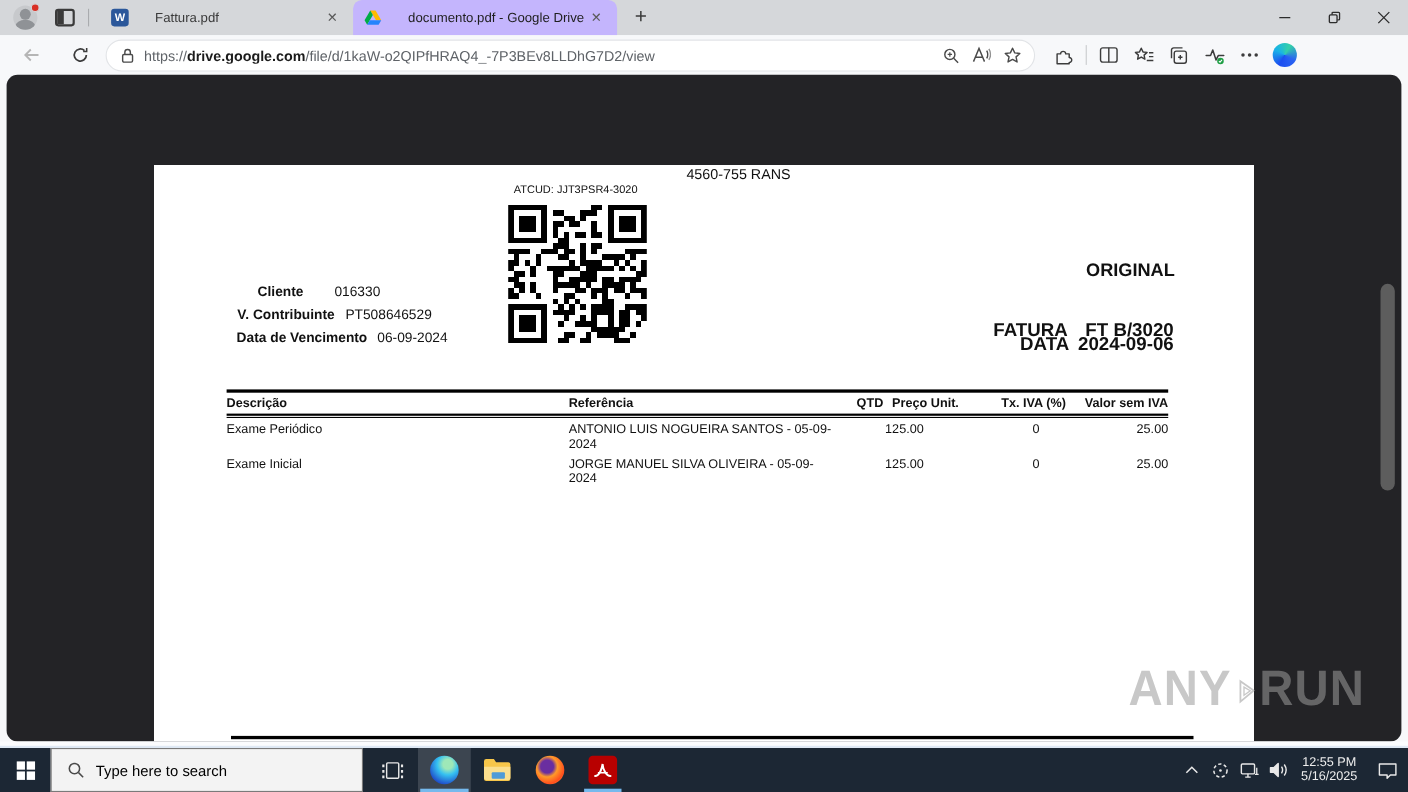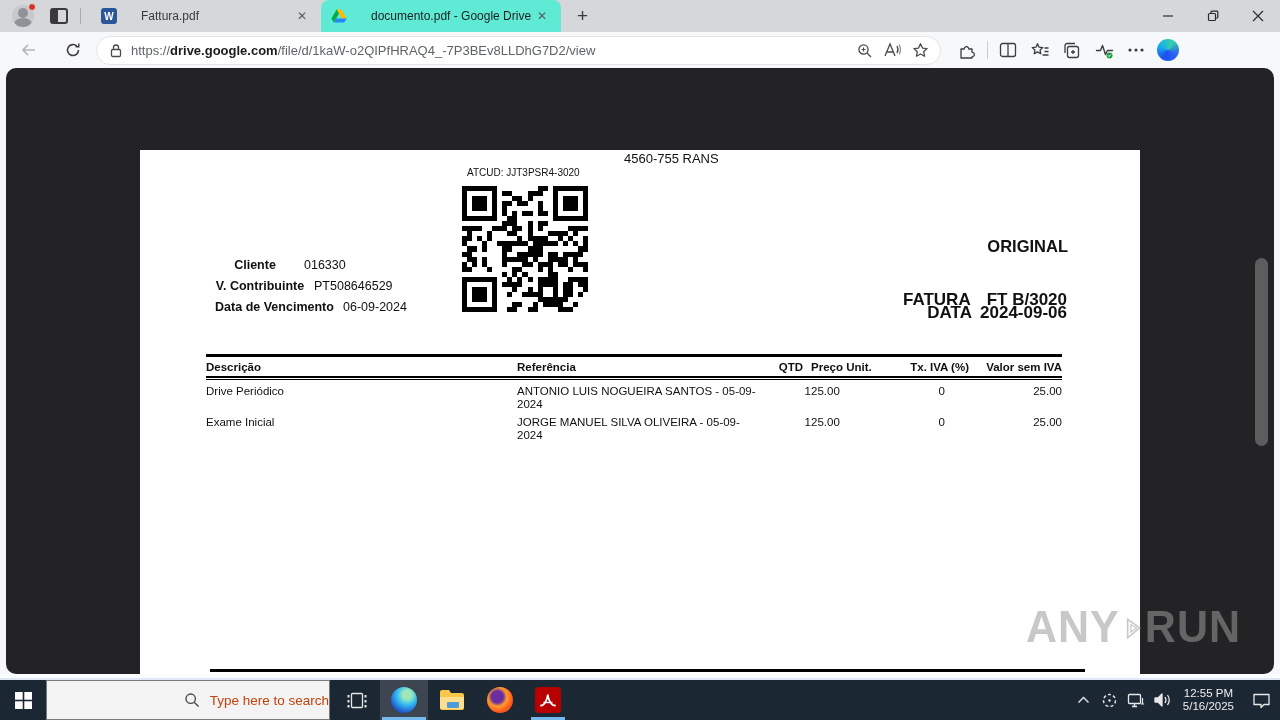--- a/index.html
+++ b/index.html
@@ -11,21 +11,21 @@
   .avatar-wrap { position:relative; margin-left:12px; width:22px; height:22px; cursor:pointer; }
   .avatar { width:22px; height:22px; border-radius:50%; background:#c7c9cc; overflow:hidden; position:relative; }
   .avatar .head { position:absolute; left:6px; top:3px; width:10px; height:10px; border-radius:50%; background:#8f9296; }
   .avatar .body { position:absolute; left:2px; top:13px; width:18px; height:12px; border-radius:50%; background:#8f9296; }
   .avatar-dot { position:absolute; right:-2px; top:-2px; width:8px; height:8px; border-radius:50%; background:#d93025; border:1px solid #d5d7da; }
   .ws-icon { margin-left:16px; width:18px; height:16px; border:2px solid #3a3a3a; border-radius:3px; position:relative; }
   .ws-icon::after { content:""; position:absolute; left:0; top:0; width:6px; height:12px; background:#3a3a3a; }
   .tb-divider { width:1px; height:16px; background:#a9abae; margin:0 10px 0 12px; }
   .tab { display:flex; align-items:center; height:32px; padding:0 10px; font-size:12px; color:#3a3a3a; cursor:pointer; }
   .tab.inactive { width:230px; }
-  .tab.active { width:240px; background:#5eead4; border-radius:8px 8px 0 0; color:#1f1f1f;justify-content:center; }
+  .tab.active { width:240px; background:#c4b5fd; border-radius:8px 8px 0 0; color:#1f1f1f;justify-content:center; }
   .tab .label { flex:1; margin-left:24px; white-space:nowrap; overflow:hidden; }
   .tab .close { font-size:12px; color:#5a5a5a; padding:2px 4px; cursor:pointer; }
   .fav-word { width:16px; height:16px; border-radius:3px; background:#2b579a; color:#fff; font-size:10px; font-weight:bold; display:flex; align-items:center; justify-content:center; flex:0 0 16px; }
   .fav-drive { width:16px; height:16px; flex:0 0 16px; }
   .newtab { margin-left:10px; font-size:19px; color:#3a3a3a; cursor:pointer; padding:0 6px; }
   .win-controls { position:absolute; right:0; top:0; height:32px; display:flex; }
   .win-btn { width:45px; height:32px; display:flex; align-items:center; justify-content:center; color:#2c2c2c; cursor:pointer; }
   .win-btn svg { display:block; }
 
   
@@ -83,21 +83,21 @@
   
   .win-strip { position:absolute; left:0; top:674px; width:1280px; height:6px; background:#fbfcfe; border-bottom:2px solid #dfe9f5; }
 
   
   .taskbar { position:absolute; left:0; top:680px; width:1280px; height:40px; background:#1c2734; display:flex; align-items:stretch; color:#eee; }
   .tk-btn { width:46px; display:flex; align-items:center; justify-content:center; cursor:pointer; position:relative; }
   .tk-btn.app { width:48px; }
   .tk-btn.active-app { background:rgba(255,255,255,.14); }
   .tk-underline { position:absolute; bottom:0; left:2px; right:2px; height:3px; background:#76b9ed; }
   .tk-underline.short { left:7px; right:7px; }
-  .search-box { width:284px; background:#f3f3f3; border:1px solid #7a7a7a; display:flex; align-items:center; color:#c2410c; font-size:13.5px; cursor:text;justify-content:flex-end; }
+  .search-box { width:284px; background:#f3f3f3; border:1px solid #7a7a7a; display:flex; align-items:center; color:#000000; font-size:13.5px; cursor:text; }
   .search-box .mag { margin:0 10px 0 14px; }
   .app-disc { width:26px; height:26px; border-radius:50%; }
   .edge-disc { background:radial-gradient(circle at 62% 30%,#9ee8b8 0 18%,#35c1f1 40%,#2052cc 75%,#143a8f 100%); }
   .ff-disc { background:radial-gradient(circle at 40% 38%,#6a2ea0 0 26%,#ff9a2a 42%,#ff4e1d 70%,#ffd23e 100%); }
   .acrobat { width:26px; height:26px; border-radius:4px; background:#b80000; display:flex; align-items:center; justify-content:center; }
   .tray { margin-left:auto; display:flex; align-items:center; }
   .tray-icon { width:26px; height:40px; display:flex; align-items:center; justify-content:center; cursor:pointer; }
   .clock { padding:0 8px; text-align:center; font-size:11.5px; line-height:13px; display:flex; flex-direction:column; justify-content:center; cursor:default; }
   .action-center { width:38px; display:flex; align-items:center; justify-content:center; cursor:pointer; }
 </style>
@@ -495,21 +495,21 @@
         <div class="t-head">
           <div class="c-desc">Descrição</div>
           <div class="c-ref">Referência</div>
           <div class="c-qtd">QTD</div>
           <div class="c-unit">Preço Unit.</div>
           <div class="c-iva">Tx. IVA (%)</div>
           <div class="c-val">Valor sem IVA</div>
         </div>
         <div class="t-dblrule"></div>
         <div class="t-row">
-          <div class="c-desc">Drive Periódico</div>
+          <div class="c-desc">Exame Periódico</div>
           <div class="c-ref">ANTONIO LUIS NOGUEIRA SANTOS - 05-09-2024</div>
           <div class="c-qtd">1</div>
           <div class="c-unit">25.00</div>
           <div class="c-iva">0</div>
           <div class="c-val">25.00</div>
         </div>
         <div class="t-row">
           <div class="c-desc">Exame Inicial</div>
           <div class="c-ref">JORGE MANUEL SILVA OLIVEIRA - 05-09-2024</div>
           <div class="c-qtd">1</div>

